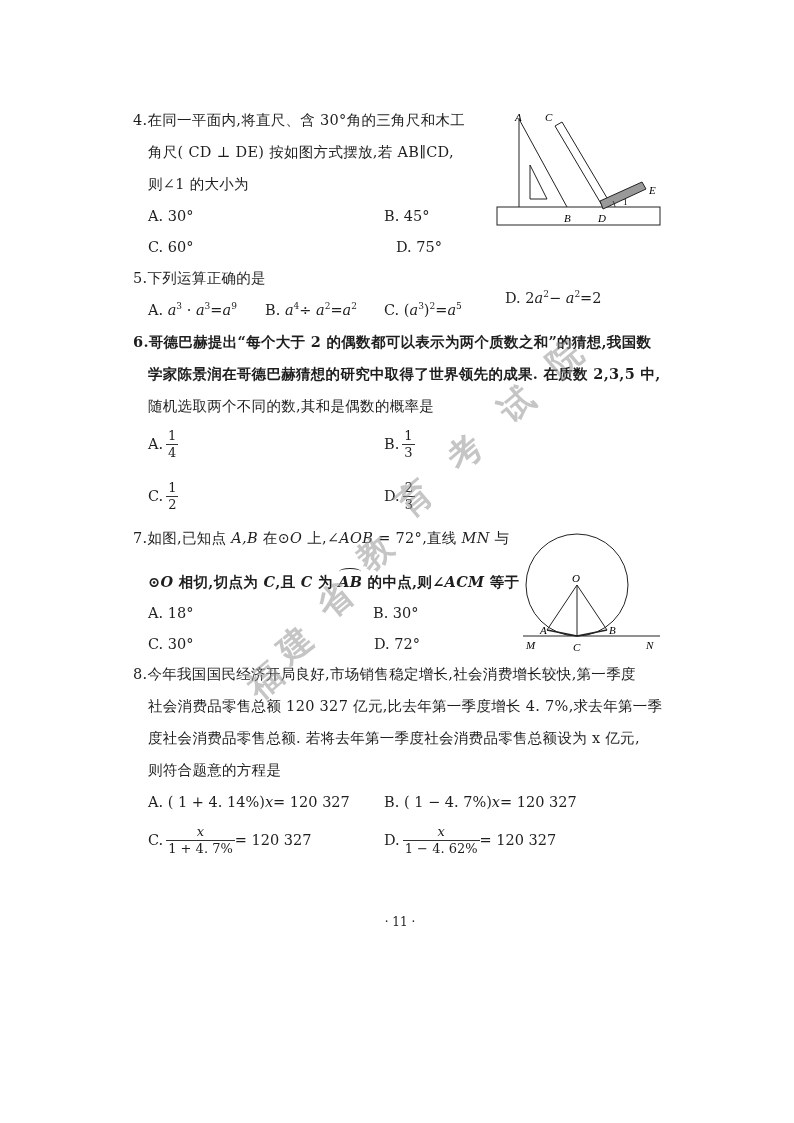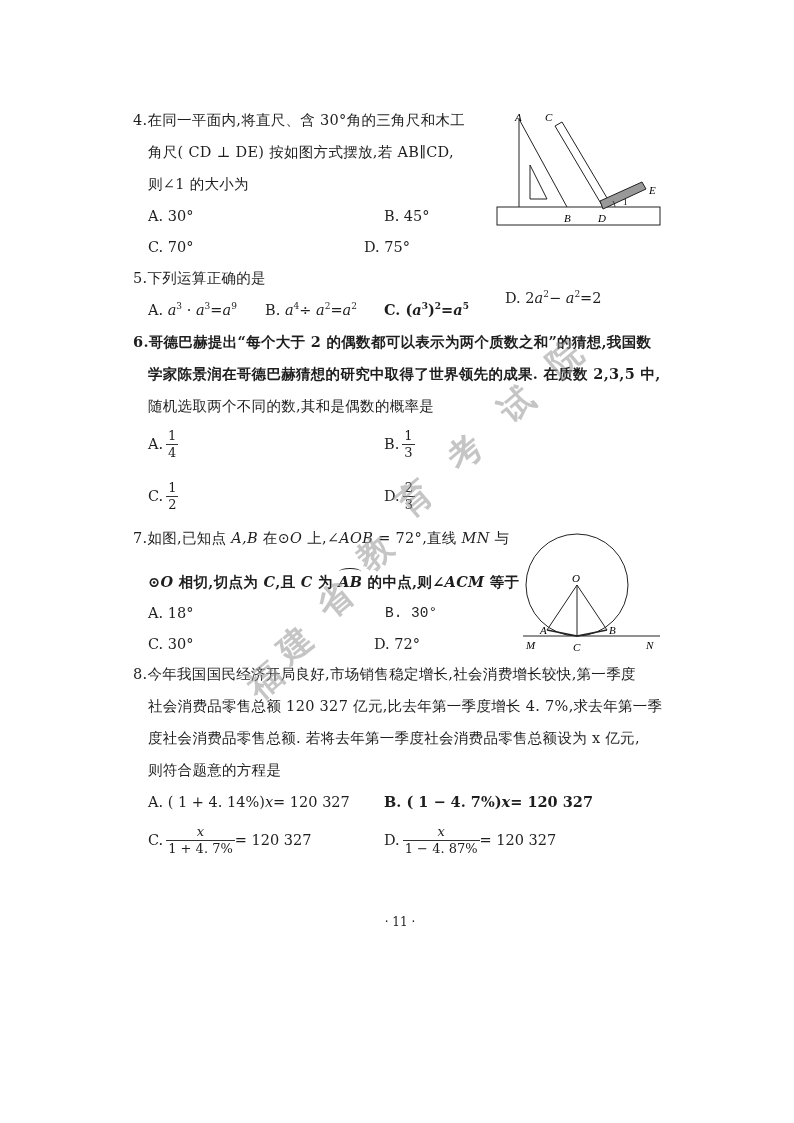--- a/index.html
+++ b/index.html
@@ -26,22 +26,22 @@
 <body>
 
 <div class="page">
 
   <div>
     <div class="line" style="left:133px;top:110px;"><span>4.</span><span>在同一平面内,将直尺、含 30°角的三角尺和木工</span></div>
     <div class="line" style="left:148px;top:142px;">角尺( CD ⊥ DE) 按如图方式摆放,若 AB∥CD,</div>
     <div class="line" style="left:148px;top:174px;">则∠1 的大小为</div>
     <div class="opt" style="left:148px;top:206px;">A. 30°</div>
     <div class="opt" style="left:384px;top:206px;">B. 45°</div>
-    <div class="opt" style="left:148px;top:237px;">C. 70°</div>
-    <div class="opt" style="left:364px;top:237px;">D. 75°</div>
+    <div class="opt" style="left:148px;top:237px;">C. 60°</div>
+    <div class="opt" style="left:396px;top:237px;">D. 75°</div>
 
     <svg class="fig" style="left:490px;top:105px;" width="180" height="125" viewBox="0 0 180 125">
       <rect x="7" y="102" width="163" height="18" fill="#fff" stroke="#222" stroke-width="1"></rect>
       <polyline points="29,102 29,14 77,102" fill="none" stroke="#222" stroke-width="1"></polyline>
       <polygon points="40,60 40,94 57,94" fill="none" stroke="#222" stroke-width="1"></polygon>
       <polygon points="65,21 72,17 120,98 113,102" fill="#fff" stroke="#222" stroke-width="1"></polygon>
       <polygon points="110,96 152,77 156,84 113,104" fill="#999" stroke="#222" stroke-width="1"></polygon>
       <path d="M125,102 A12,12 0 0 0 123,96" fill="none" stroke="#222" stroke-width="0.8"></path>
       <text x="25" y="16" font-size="11" font-style="italic" font-family="Liberation Serif, serif">A</text>
       <text x="55" y="16" font-size="11" font-style="italic" font-family="Liberation Serif, serif">C</text>
@@ -53,21 +53,21 @@
   </div>
 
   <div>
     <div class="line" style="left:133px;top:268px;text-align:right;"><span>5.</span><span>下列运算正确的是</span></div>
     <div class="opt" style="left:148px;top:300px;">
       <span>A.</span> <span class="it">a</span><sup>3</sup> <span>·</span> <span class="it">a</span><sup>3</sup><span>=</span><span class="it">a</span><sup>9</sup>
     </div>
     <div class="opt" style="left:265px;top:300px;">
       <span>B.</span> <span class="it">a</span><sup>4</sup><span>÷</span> <span class="it">a</span><sup>2</sup><span>=</span><span class="it">a</span><sup>2</sup>
     </div>
-    <div class="opt" style="left:384px;top:300px;font-weight:bold;">
+    <div class="opt" style="left:384px;top:300px;">
       <span>C.</span> <span>(</span><span class="it">a</span><sup>3</sup><span>)</span><sup>2</sup><span>=</span><span class="it">a</span><sup>5</sup>
     </div>
     <div class="opt" style="left:505px;top:288px;">
       <span>D.</span> <span>2</span><span class="it">a</span><sup>2</sup><span>−</span> <span class="it">a</span><sup>2</sup><span>=</span><span>2</span>
     </div>
   </div>
 
   <div>
     <div class="line" style="left:133px;top:332px;font-weight:bold;"><span>6.</span><span>哥德巴赫提出“每个大于 2 的偶数都可以表示为两个质数之和”的猜想,我国数</span></div>
     <div class="line" style="left:148px;top:364px;font-weight:bold;">学家陈景润在哥德巴赫猜想的研究中取得了世界领先的成果. 在质数 2,3,5 中,</div>
@@ -88,21 +88,21 @@
   </div>
 
   <div>
     <div class="line" style="left:133px;top:528px;">
       <span>7.</span><span>如图,已知点 </span><span class="it">A,B</span><span> 在⊙</span><span class="it">O</span><span> 上,∠</span><span class="it">AOB</span><span> = 72°,直线 </span><span class="it">MN</span><span> 与</span>
     </div>
     <div class="line" style="left:148px;top:572px;font-weight:bold;">
       <span>⊙</span><span class="it">O</span><span> 相切,切点为 </span><span class="it">C</span><span>,且 </span><span class="it">C</span><span> 为 </span><span class="it arc">AB</span><span> 的中点,则∠</span><span class="it">ACM</span><span> 等于</span>
     </div>
     <div class="opt" style="left:148px;top:603px;">A. 18°</div>
-    <div class="opt" style="left:385px;top:603px;font-family:Liberation Mono, monospace;">B. 30°</div>
+    <div class="opt" style="left:373px;top:603px;">B. 30°</div>
     <div class="opt" style="left:148px;top:634px;">C. 30°</div>
     <div class="opt" style="left:374px;top:634px;">D. 72°</div>
 
     <svg class="fig" style="left:515px;top:530px;" width="155" height="125" viewBox="0 0 155 125">
       <circle cx="62" cy="55" r="51" fill="none" stroke="#222" stroke-width="1"></circle>
       <line x1="8" y1="106" x2="145" y2="106" stroke="#222" stroke-width="1"></line>
       <line x1="62" y1="55" x2="62" y2="106" stroke="#222" stroke-width="1"></line>
       <line x1="62" y1="55" x2="32" y2="100" stroke="#222" stroke-width="1"></line>
       <line x1="62" y1="55" x2="92" y2="100" stroke="#222" stroke-width="1"></line>
       <line x1="32" y1="100" x2="62" y2="106" stroke="#222" stroke-width="1.4"></line>
@@ -118,28 +118,28 @@
 
   <div>
     <div class="line" style="left:133px;top:664px;"><span>8.</span><span>今年我国国民经济开局良好,市场销售稳定增长,社会消费增长较快,第一季度</span></div>
     <div class="line" style="left:148px;top:696px;">社会消费品零售总额 120 327 亿元,比去年第一季度增长 4. 7%,求去年第一季</div>
     <div class="line" style="left:148px;top:728px;">度社会消费品零售总额. 若将去年第一季度社会消费品零售总额设为 x 亿元,</div>
     <div class="line" style="left:148px;top:760px;">则符合题意的方程是</div>
 
     <div class="opt" style="left:148px;top:792px;">
       <span>A.</span> <span>( 1 + 4. 14%)</span><span class="it">x</span><span>= 120 327</span>
     </div>
-    <div class="opt" style="left:384px;top:792px;font-weight:bold;">
+    <div class="opt" style="left:384px;top:792px;">
       <span>B.</span> <span>( 1 − 4. 7%)</span><span class="it">x</span><span>= 120 327</span>
     </div>
     <div class="opt" style="left:148px;top:824px;">
       <span>C.</span><span class="frac wide"><span class="num it">x</span><span class="den">1 + 4. 7%</span></span><span>= 120 327</span>
     </div>
     <div class="opt" style="left:384px;top:824px;">
-      <span>D.</span><span class="frac wide"><span class="num it">x</span><span class="den">1 − 4. 87%</span></span><span>= 120 327</span>
+      <span>D.</span><span class="frac wide"><span class="num it">x</span><span class="den">1 − 4. 62%</span></span><span>= 120 327</span>
     </div>
   </div>
 
   <div class="pagenum">· 11 ·</div>
 
   <div>
     <span class="watermark" style="left:248px;top:658px;">福</span>
     <span class="watermark" style="left:278px;top:622px;">建</span>
     <span class="watermark" style="left:318px;top:578px;">省</span>
     <span class="watermark" style="left:358px;top:530px;">教</span>

